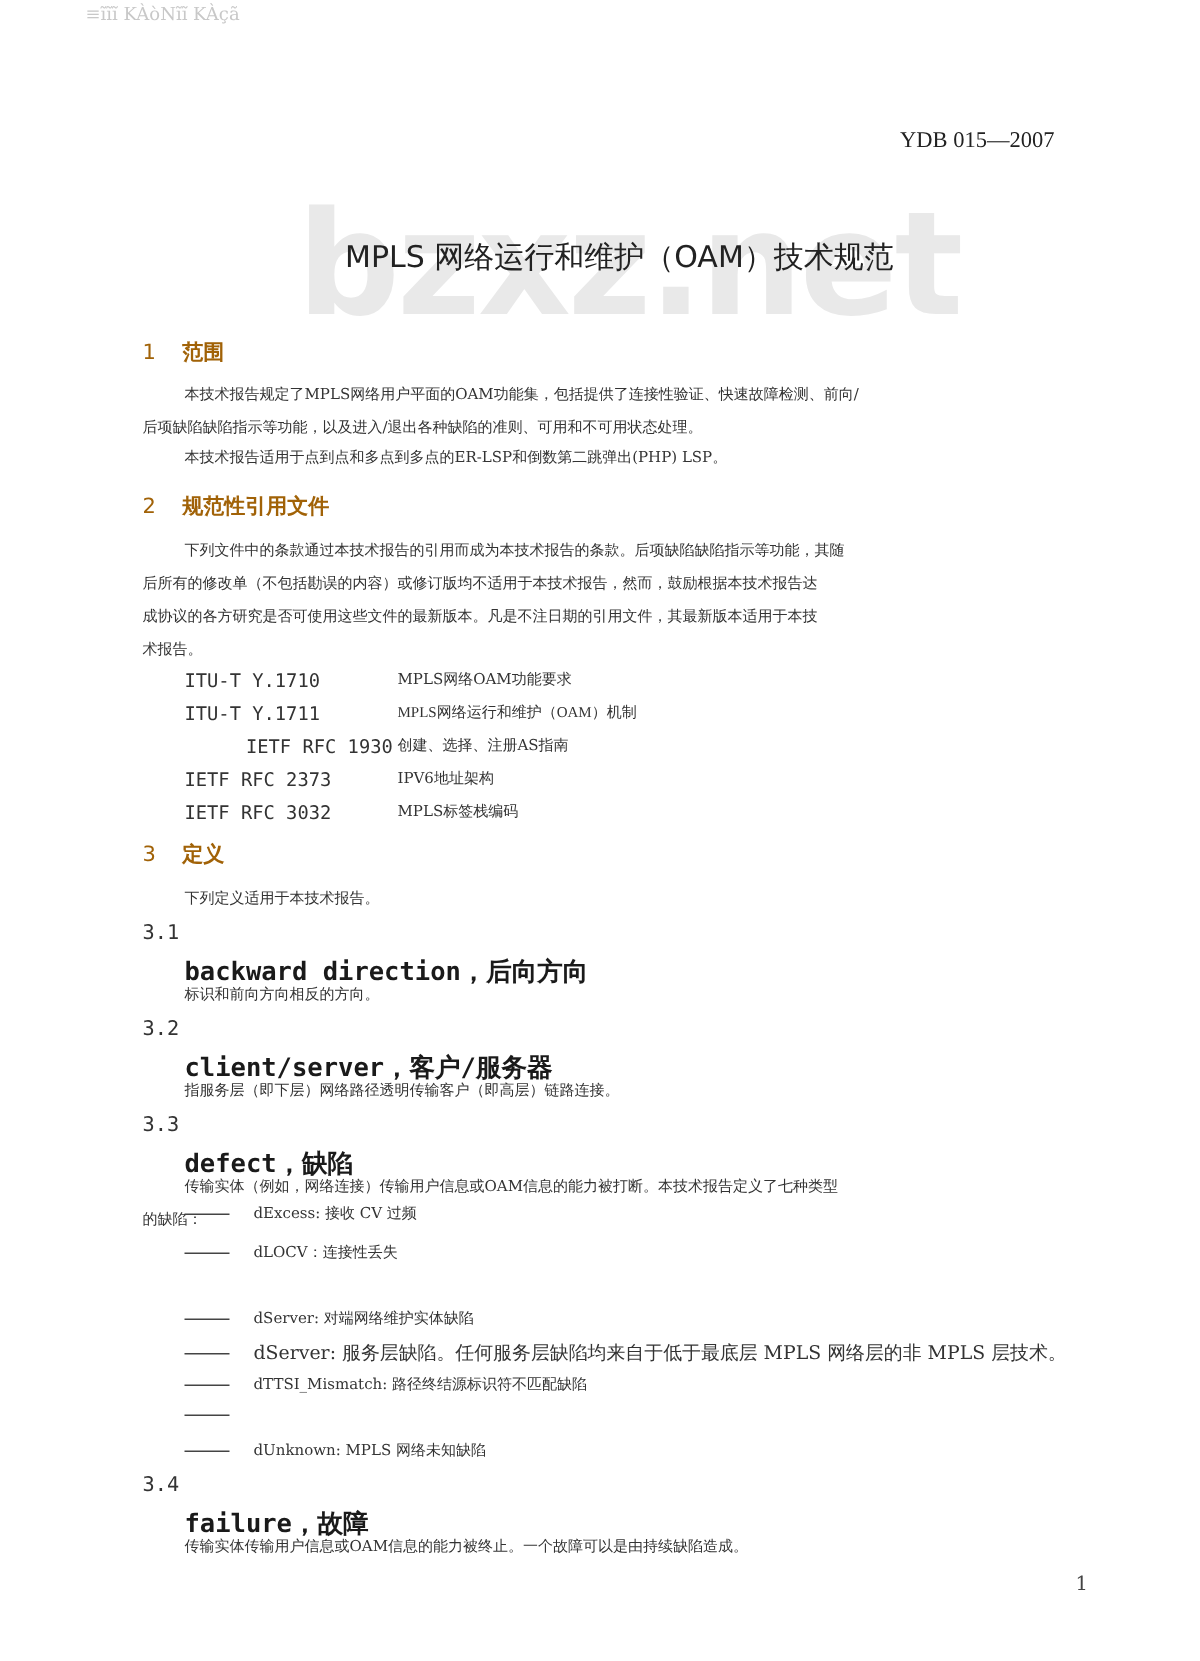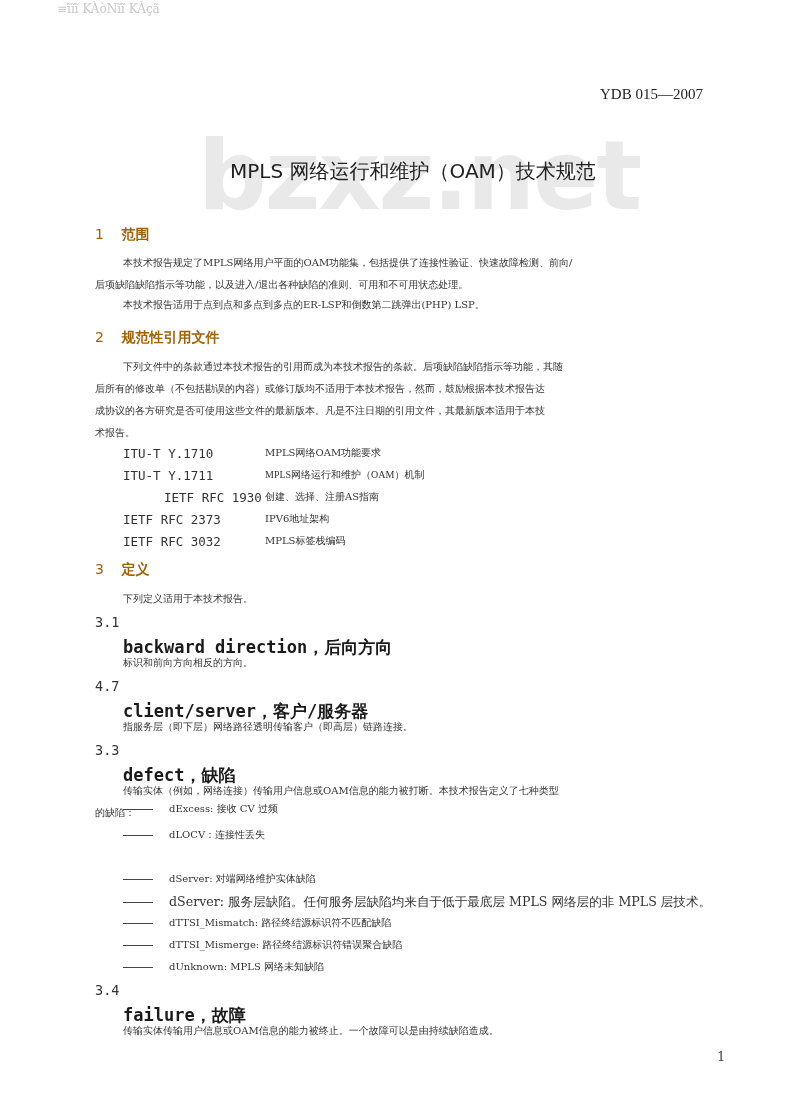--- a/index.html
+++ b/index.html
@@ -60,34 +60,34 @@
 <div class="abs h" style="left:95px; top:561px;">
   <span class="num">3</span>
   <span class="txt">定义</span>
 </div>
 <div class="abs p" style="left:123px; top:592px;">下列定义适用于本技术报告。</div>
 
 <div class="abs clause" style="left:95px; top:614px;">3.1</div>
 <div class="abs term" style="left:123px; top:636px;">backward direction，后向方向</div>
 <div class="abs p" style="left:123px; top:656px;">标识和前向方向相反的方向。</div>
 
-<div class="abs clause" style="left:95px; top:678px;">4.7</div>
+<div class="abs clause" style="left:95px; top:678px;">3.2</div>
 <div class="abs term" style="left:123px; top:700px;">client/server，客户/服务器</div>
 <div class="abs p" style="left:123px; top:720px;">指服务层（即下层）网络路径透明传输客户（即高层）链路连接。</div>
 
 <div class="abs clause" style="left:95px; top:742px;">3.3</div>
 <div class="abs term" style="left:123px; top:764px;">defect，缺陷</div>
 <div class="abs p" style="left:123px; top:784px;">传输实体（例如，网络连接）传输用户信息或OAM信息的能力被打断。本技术报告定义了七种类型</div>
 <div class="abs p" style="left:95px; top:806px;">的缺陷：</div>
 
 <div class="abs p" style="left:123px; top:828px;"><span class="dash"></span><span>dLOCV：连接性丢失</span></div>
 <div class="abs p" style="left:123px; top:802px;"><span class="dash"></span><span>dExcess: 接收 CV 过频</span></div>
 <div class="abs p" style="left:123px; top:872px;"><span class="dash"></span><span>dServer: 对端网络维护实体缺陷</span></div>
 <div class="abs p" style="left:123px; top:894px; font-size:12.6px;"><span class="dash"></span><span>dServer: 服务层缺陷。任何服务层缺陷均来自于低于最底层 MPLS 网络层的非 MPLS 层技术。</span></div>
 <div class="abs p" style="left:123px; top:916px;"><span class="dash"></span><span>dTTSI_Mismatch: 路径终结源标识符不匹配缺陷</span></div>
-<div class="abs p" style="left:123px; top:938px;"><span class="dash"></span><span>dTTSI_Mismerge: 路径终结源标识符错误聚合缺陷</span></div>
+<div class="abs p" style="left:123px; top:938px;"><span class="dash"></span></div>
 <div class="abs p" style="left:123px; top:960px;"><span class="dash"></span><span>dUnknown: MPLS 网络未知缺陷</span></div>
 
 <div class="abs clause" style="left:95px; top:982px;">3.4</div>
 <div class="abs term" style="left:123px; top:1004px;">failure，故障</div>
 <div class="abs p" style="left:123px; top:1024px;">传输实体传输用户信息或OAM信息的能力被终止。一个故障可以是由持续缺陷造成。</div>
 
 <div class="abs pagenum">1</div>
 
 </body></html>

